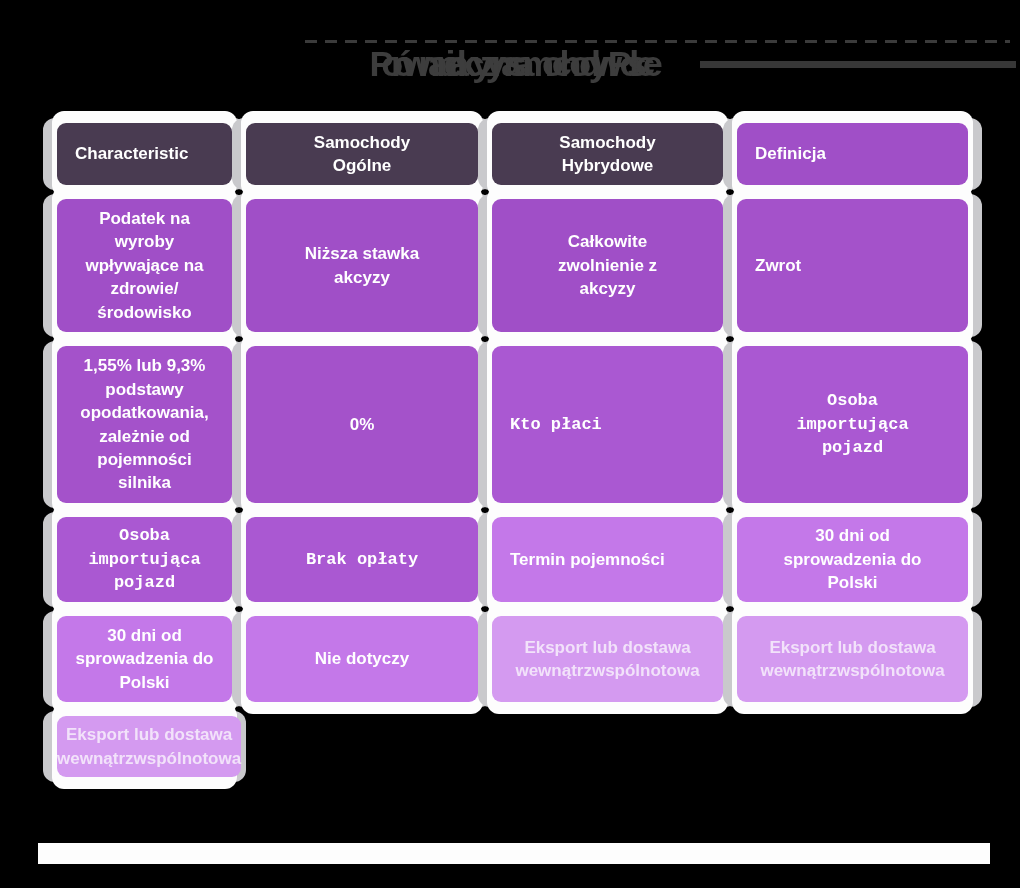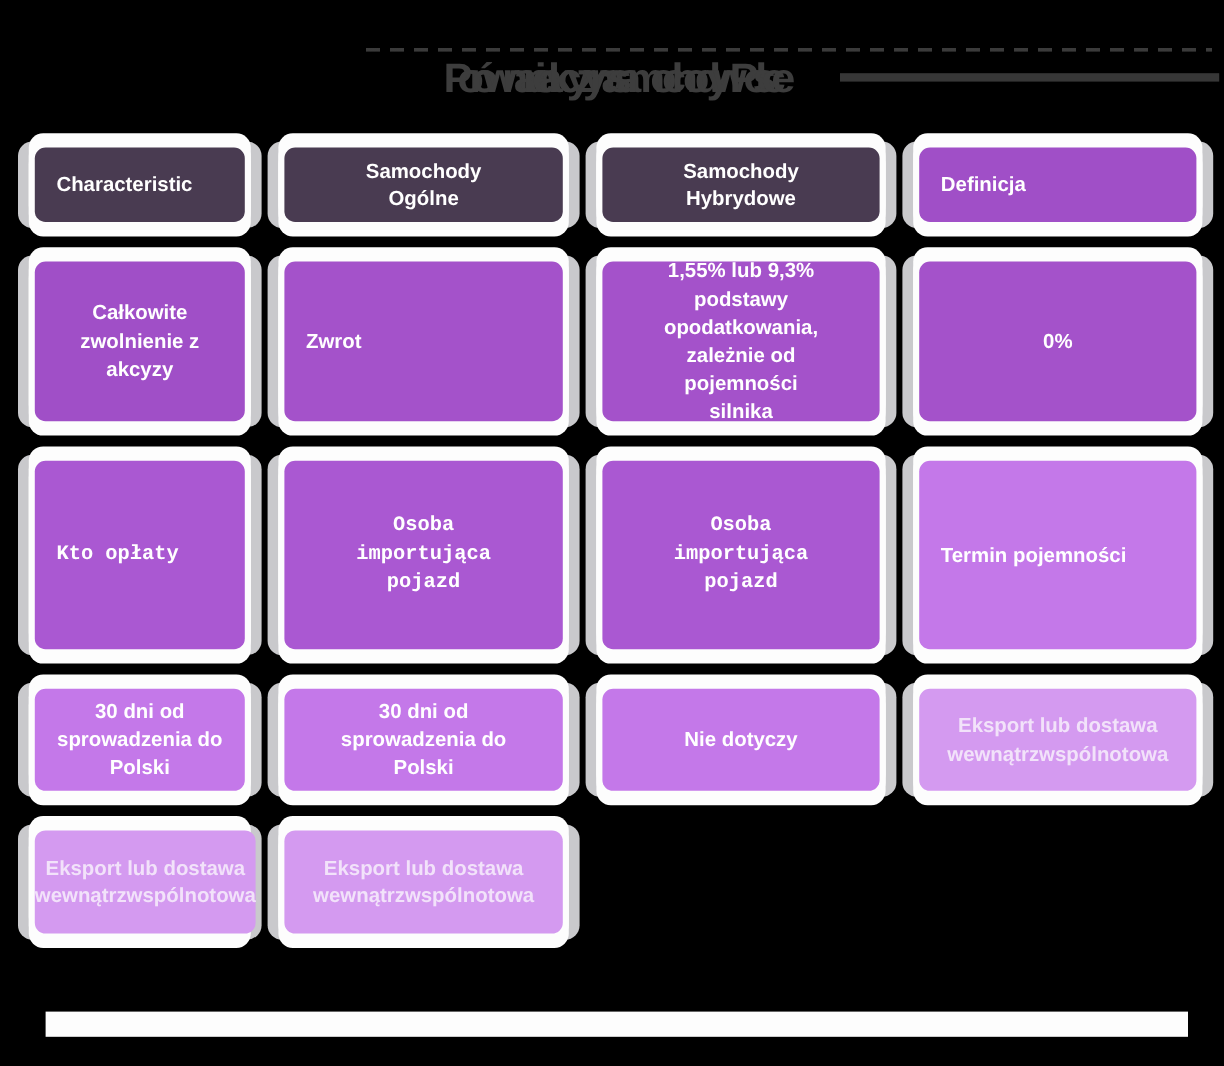--- a/index.html
+++ b/index.html
@@ -23,25 +23,25 @@
     background:repeating-linear-gradient(90deg,var(--artifact-color,#3c3c3c) 0 12px,transparent 12px 20px);
     opacity:.85;
   }
   .line-thick{
     position:absolute;top:61px;left:700px;width:316px;height:7px;
     background:var(--artifact-color,#484848);opacity:.8;
   }
 
   
   .table{
-    position:absolute;top:118px;left:24px;
+    position:absolute;top:118px;left:52px;
     display:grid;
     grid-template-columns:185px 242px 241px 241px;
     grid-template-rows:72px 143px 167px 95px 96px 71px;
-    gap:23px;
+    gap:4px;
   }
   .plate{
     background:var(--plate,#fdfdfd);
     border-radius:12px;
     padding:5px;
     display:flex;
     box-shadow:
       0 -7px 0 0 var(--plate,#fdfdfd),
       0 7px 0 0 var(--plate,#fdfdfd),
       -9px 0 0 0 var(--column-shadow,#c9c9cc),
@@ -100,20 +100,30 @@
         </div>
     </div>
 
     <div class="plate">
       <div class="cell r1 label">
           <span class="txt">Definicja</span>
         </div>
     </div>
     <div class="plate">
       <div class="cell r1 body">
+          <span class="txt">Podatek na wyroby wpływające na zdrowie/ środowisko</span>
+        </div>
+    </div>
+    <div class="plate">
+      <div class="cell r1 body">
+          <span class="txt">Niższa stawka akcyzy</span>
+        </div>
+    </div>
+    <div class="plate">
+      <div class="cell r1 body">
           <span class="txt">Całkowite zwolnienie z akcyzy</span>
         </div>
     </div>
 
     <div class="plate">
       <div class="cell r2 label">
           <span class="txt">Zwrot</span>
         </div>
     </div>
     <div class="plate">
@@ -122,33 +132,38 @@
         </div>
     </div>
     <div class="plate">
       <div class="cell r2 body">
           <span class="txt">0%</span>
         </div>
     </div>
 
     <div class="plate">
       <div class="cell r3 label">
-          <span class="txt">Kto opłaty</span>
+          <span class="txt">Kto płaci</span>
         </div>
     </div>
     <div class="plate">
       <div class="cell r3 body">
           <span class="txt">Osoba importująca pojazd</span>
         </div>
     </div>
     <div class="plate">
       <div class="cell r3 body">
           <span class="txt">Osoba importująca pojazd</span>
         </div>
     </div>
+    <div class="plate">
+      <div class="cell r3 body">
+          <span class="txt">Brak opłaty</span>
+        </div>
+    </div>
 
     <div class="plate">
       <div class="cell r4 label">
           <span class="txt">Termin pojemności</span>
         </div>
     </div>
     <div class="plate">
       <div class="cell r4 body">
           <span class="txt">30 dni od sprowadzenia do Polski</span>
         </div>

